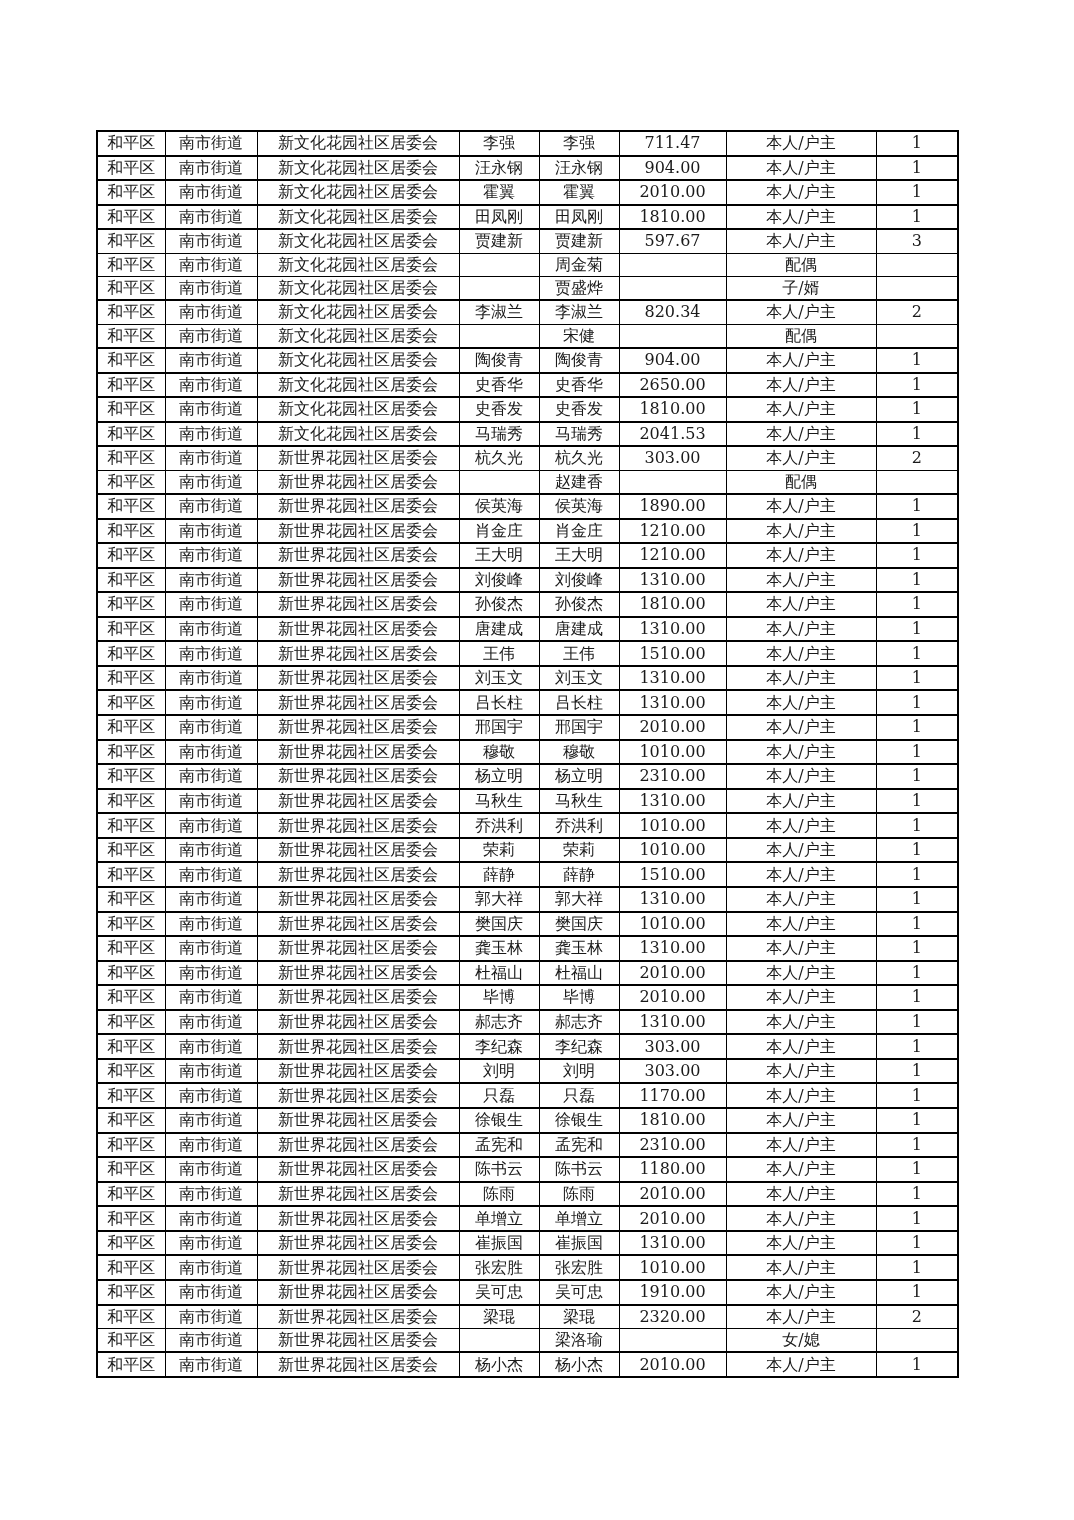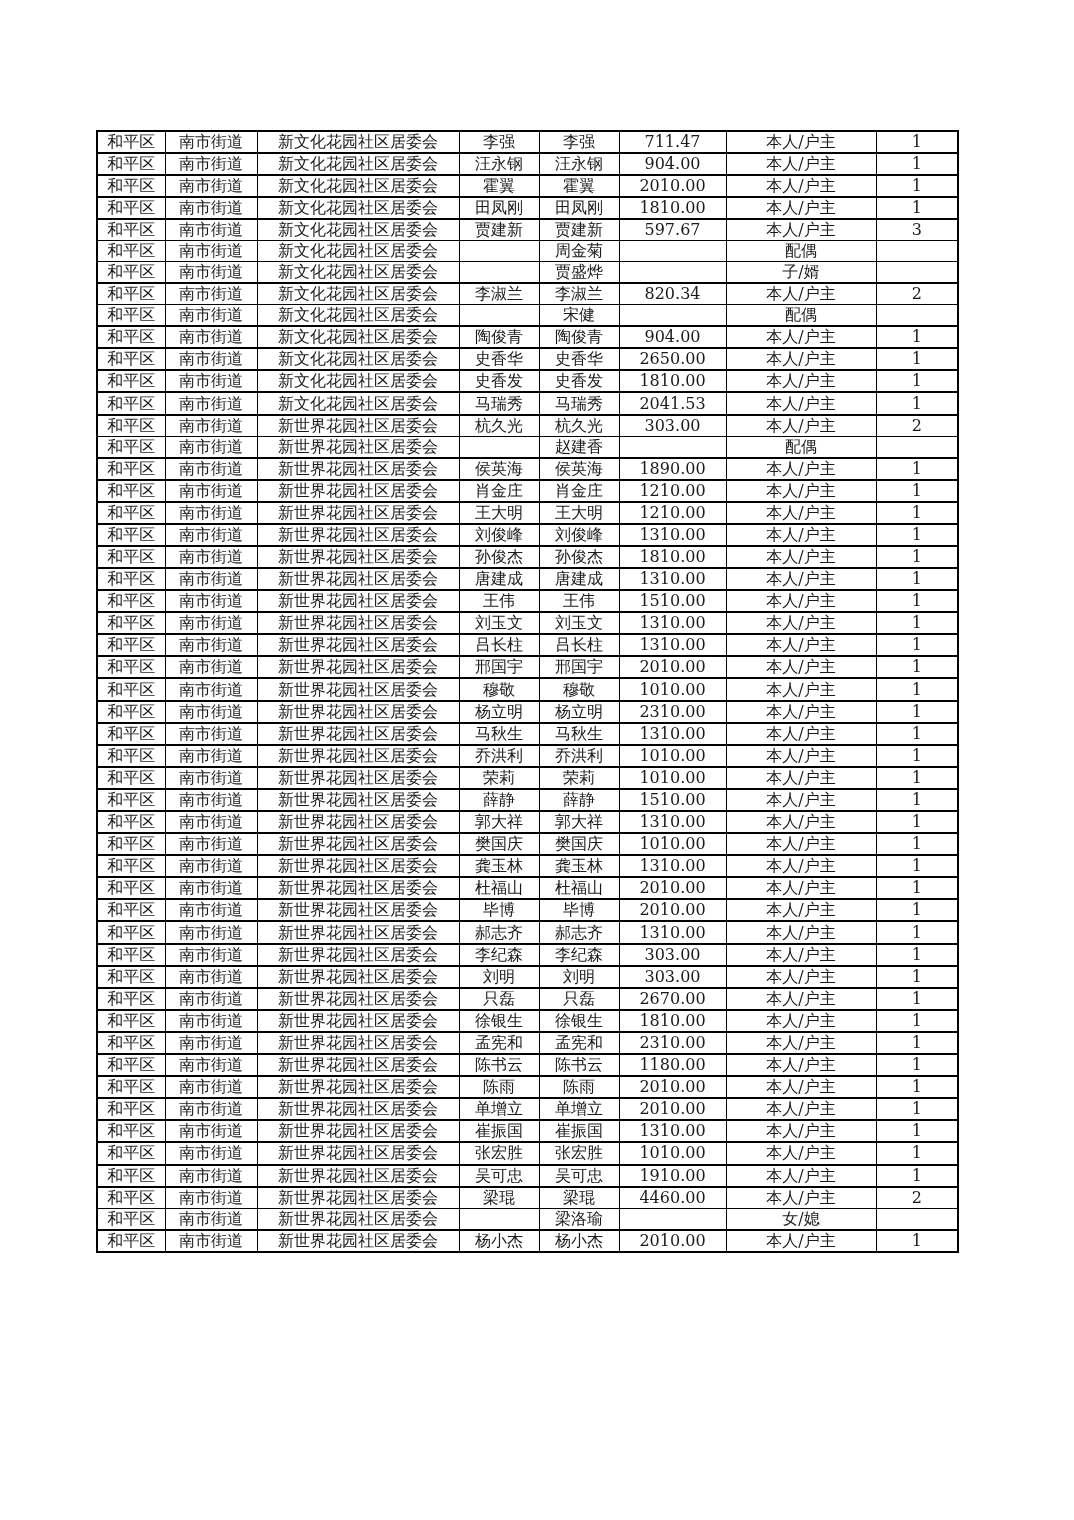--- a/index.html
+++ b/index.html
@@ -15,21 +15,21 @@
     color: #1a1a1a;
   }
   .sheet {
     position: absolute;
     left: 96px;
     top: 130px;
   }
   table.roster {
     border-collapse: collapse;
     table-layout: fixed;
-    height: 1123px;
+    height: 1248px;
     border: 2px solid #000000;
     padding-left: 48px;
   }
   table.roster td {
     border: 1px solid #000000;
     border-bottom-width: 2px;
     padding: 0 2px;
     text-align: center;
     vertical-align: middle;
     font-size: 16px;
@@ -454,21 +454,21 @@
           <td>303.00</td>
           <td>本人/户主</td>
           <td>1</td>
         </tr>
         <tr>
           <td>和平区</td>
           <td>南市街道</td>
           <td>新世界花园社区居委会</td>
           <td>只磊</td>
           <td>只磊</td>
-          <td>2670.00</td>
+          <td>1170.00</td>
           <td>本人/户主</td>
           <td>1</td>
         </tr>
         <tr>
           <td>和平区</td>
           <td>南市街道</td>
           <td>新世界花园社区居委会</td>
           <td>徐银生</td>
           <td>徐银生</td>
           <td>1810.00</td>
@@ -544,21 +544,21 @@
           <td>1910.00</td>
           <td>本人/户主</td>
           <td>1</td>
         </tr>
         <tr class="thin-bottom">
           <td>和平区</td>
           <td>南市街道</td>
           <td>新世界花园社区居委会</td>
           <td>梁琨</td>
           <td>梁琨</td>
-          <td>4460.00</td>
+          <td>2320.00</td>
           <td>本人/户主</td>
           <td>2</td>
         </tr>
         <tr>
           <td>和平区</td>
           <td>南市街道</td>
           <td>新世界花园社区居委会</td>
           <td></td>
           <td>梁洛瑜</td>
           <td></td>

